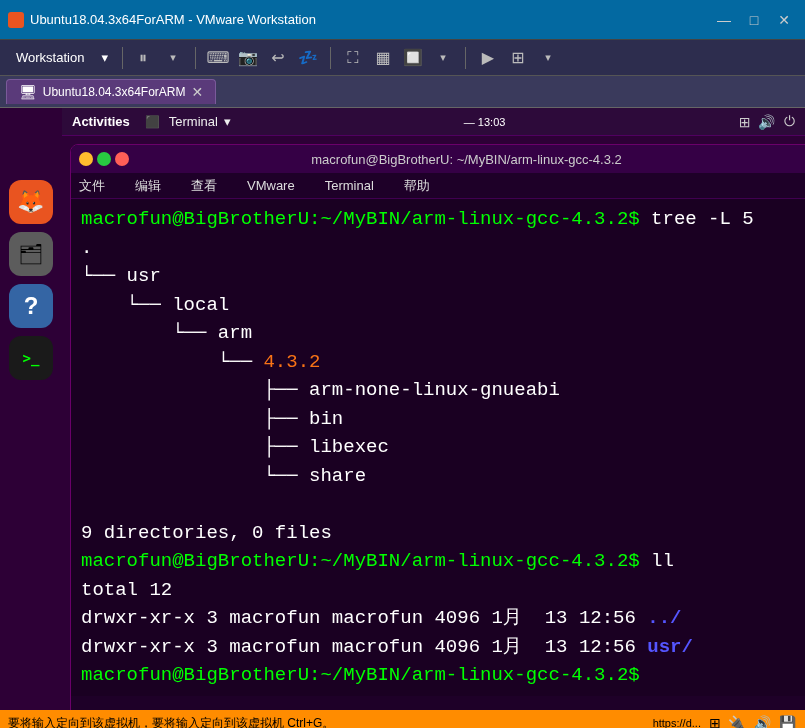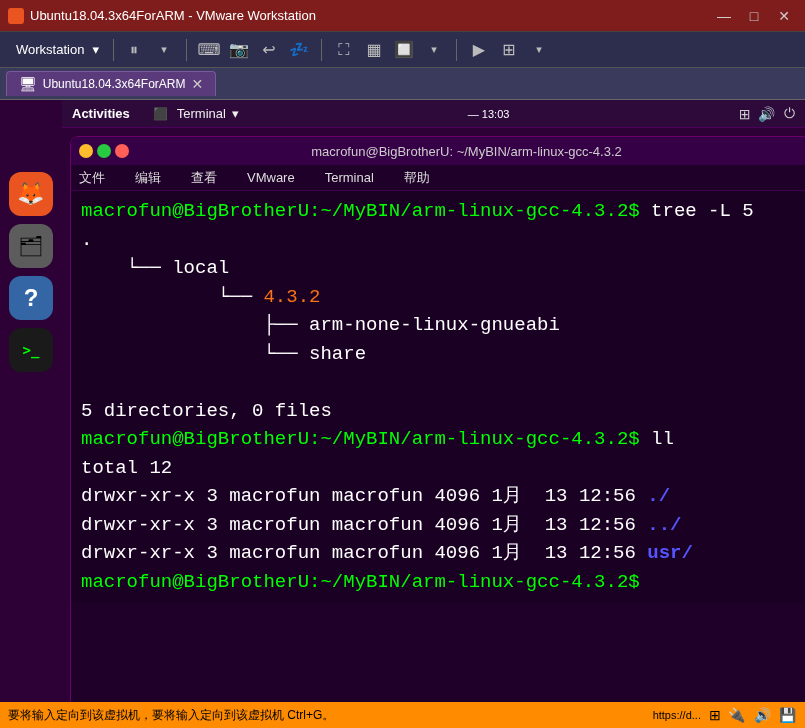--- a/index.html
+++ b/index.html
@@ -1,21 +1,21 @@
 <!DOCTYPE html>
 <html><head>
   <meta charset="utf-8">
   <style>
     * { margin: 0; padding: 0; box-sizing: border-box; }
     body { width: 805px; height: 728px; overflow: hidden; font-family: 'Segoe UI', Arial, sans-serif; background: #2d0036; }
 
     
     #titlebar {
-      background: #7f1d1d;
-      height: 32px;
+      background: #0369a1;
+      height: 40px;
       display: flex;
       align-items: center;
       padding: 0 8px;
       color: #fff;
       font-size: 13px;
       border-bottom: 1px solid #444;
     }
     #titlebar .vm-icon {
       width: 16px; height: 16px; margin-right: 6px;
       background: #e95420; border-radius: 3px; display: inline-block;
@@ -33,21 +33,21 @@
       background: #2d2d4e;
       height: 36px;
       display: flex;
       align-items: center;
       padding: 0 8px;
       border-bottom: 1px solid #555;
       color: #ddd;
       font-size: 13px;
     }
     #menubar .workstation-btn {
-      display: flex; align-items: center; gap: 8px;
+      display: flex; align-items: center; gap: 17px;
       padding: 4px 8px; border-radius: 4px;
       cursor: pointer; color: #fff; font-weight: 500;
     }
     #menubar .sep { width: 1px; height: 22px; background: #666; margin: 0 6px; }
     #menubar .toolbar-icons { display: flex; align-items: center; gap: 2px; }
     #menubar .tb-icon {
       width: 28px; height: 28px; display: flex; align-items: center; justify-content: center;
       color: #bbb; font-size: 16px; cursor: pointer; border-radius: 3px;
     }
 
@@ -72,21 +72,21 @@
     #ubuntu-topbar {
       background: #2d0a3a;
       height: 28px;
       display: flex;
       align-items: center;
       padding: 0 10px;
       color: #eee;
       font-size: 13px;
       border-bottom: 1px solid #500060;
     }
-    #ubuntu-topbar .activities { font-weight: bold; color: #fff; margin-right: 24px; cursor: pointer; }
+    #ubuntu-topbar .activities { font-weight: bold; color: #fff; margin-right: 16px; cursor: pointer; }
     #ubuntu-topbar .terminal-menu { display: flex; align-items: center; gap: 4px; cursor: pointer; }
     #ubuntu-topbar .time { flex: 1; text-align: center; color: #fff; font-size: 11px; }
     #ubuntu-topbar .sys-icons { display: flex; align-items: center; gap: 8px; color: #ccc; font-size: 14px; }
 
     
     #terminal-window {
       margin: 4px auto;
       width: 720px;
       background: #1e0028;
       border: 1px solid #6a006a;
@@ -300,32 +300,35 @@
           <span>Terminal</span>
           <span>帮助</span>
         </div>
 
         <div id="term-content">
           <div>
             <span class="prompt">macrofun@BigBrotherU:~/MyBIN/arm-linux-gcc-4.3.2$</span>
             <span class="cmd"> tree -L 5</span>
           </div>
           <div><span class="tree-line">.</span></div>
+          <div><span class="tree-line">└── usr</span></div>
           <div><span class="tree-line">&nbsp;&nbsp;&nbsp;&nbsp;└── local</span></div>
+          <div><span class="tree-line">&nbsp;&nbsp;&nbsp;&nbsp;&nbsp;&nbsp;&nbsp;&nbsp;└── arm</span></div>
           <div><span class="tree-line">&nbsp;&nbsp;&nbsp;&nbsp;&nbsp;&nbsp;&nbsp;&nbsp;&nbsp;&nbsp;&nbsp;&nbsp;└── <span style="color:#f97316;">4.3.2</span></span></div>
           <div><span class="tree-line">&nbsp;&nbsp;&nbsp;&nbsp;&nbsp;&nbsp;&nbsp;&nbsp;&nbsp;&nbsp;&nbsp;&nbsp;&nbsp;&nbsp;&nbsp;&nbsp;├── arm-none-linux-gnueabi</span></div>
+          <div><span class="tree-line">&nbsp;&nbsp;&nbsp;&nbsp;&nbsp;&nbsp;&nbsp;&nbsp;&nbsp;&nbsp;&nbsp;&nbsp;&nbsp;&nbsp;&nbsp;&nbsp;├── bin</span></div>
+          <div><span class="tree-line">&nbsp;&nbsp;&nbsp;&nbsp;&nbsp;&nbsp;&nbsp;&nbsp;&nbsp;&nbsp;&nbsp;&nbsp;&nbsp;&nbsp;&nbsp;&nbsp;├── libexec</span></div>
           <div><span class="tree-line">&nbsp;&nbsp;&nbsp;&nbsp;&nbsp;&nbsp;&nbsp;&nbsp;&nbsp;&nbsp;&nbsp;&nbsp;&nbsp;&nbsp;&nbsp;&nbsp;└── share</span></div>
           <div>&nbsp;</div>
-          <div><span class="stats-line">5 directories, 0 files</span></div>
+          <div><span class="stats-line">9 directories, 0 files</span></div>
           <div>
             <span class="prompt">macrofun@BigBrotherU:~/MyBIN/arm-linux-gcc-4.3.2$</span>
             <span class="cmd"> ll</span>
           </div>
           <div><span class="stats-line">total 12</span></div>
-          <div><span class="perm-line">drwxr-xr-x 3 macrofun macrofun 4096 1月&nbsp;&nbsp;13 12:56 <span class="dir-color">./</span></span></div>
           <div><span class="perm-line">drwxr-xr-x 3 macrofun macrofun 4096 1月&nbsp;&nbsp;13 12:56 <span class="dir-color">../</span></span></div>
           <div><span class="perm-line">drwxr-xr-x 3 macrofun macrofun 4096 1月&nbsp;&nbsp;13 12:56 <span class="dir-color">usr/</span></span></div>
           <div>
             <span class="prompt">macrofun@BigBrotherU:~/MyBIN/arm-linux-gcc-4.3.2$</span>
             <span class="cmd"> </span>
           </div>
         </div>
       </div>
     </div>
   </div>

